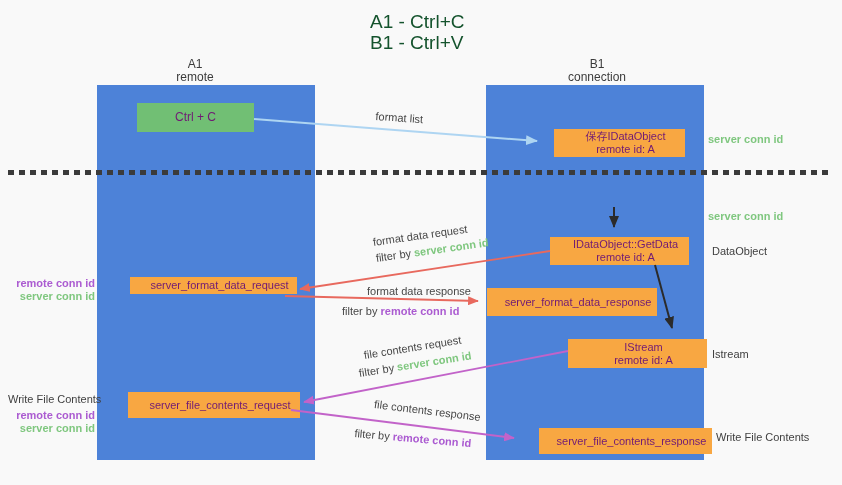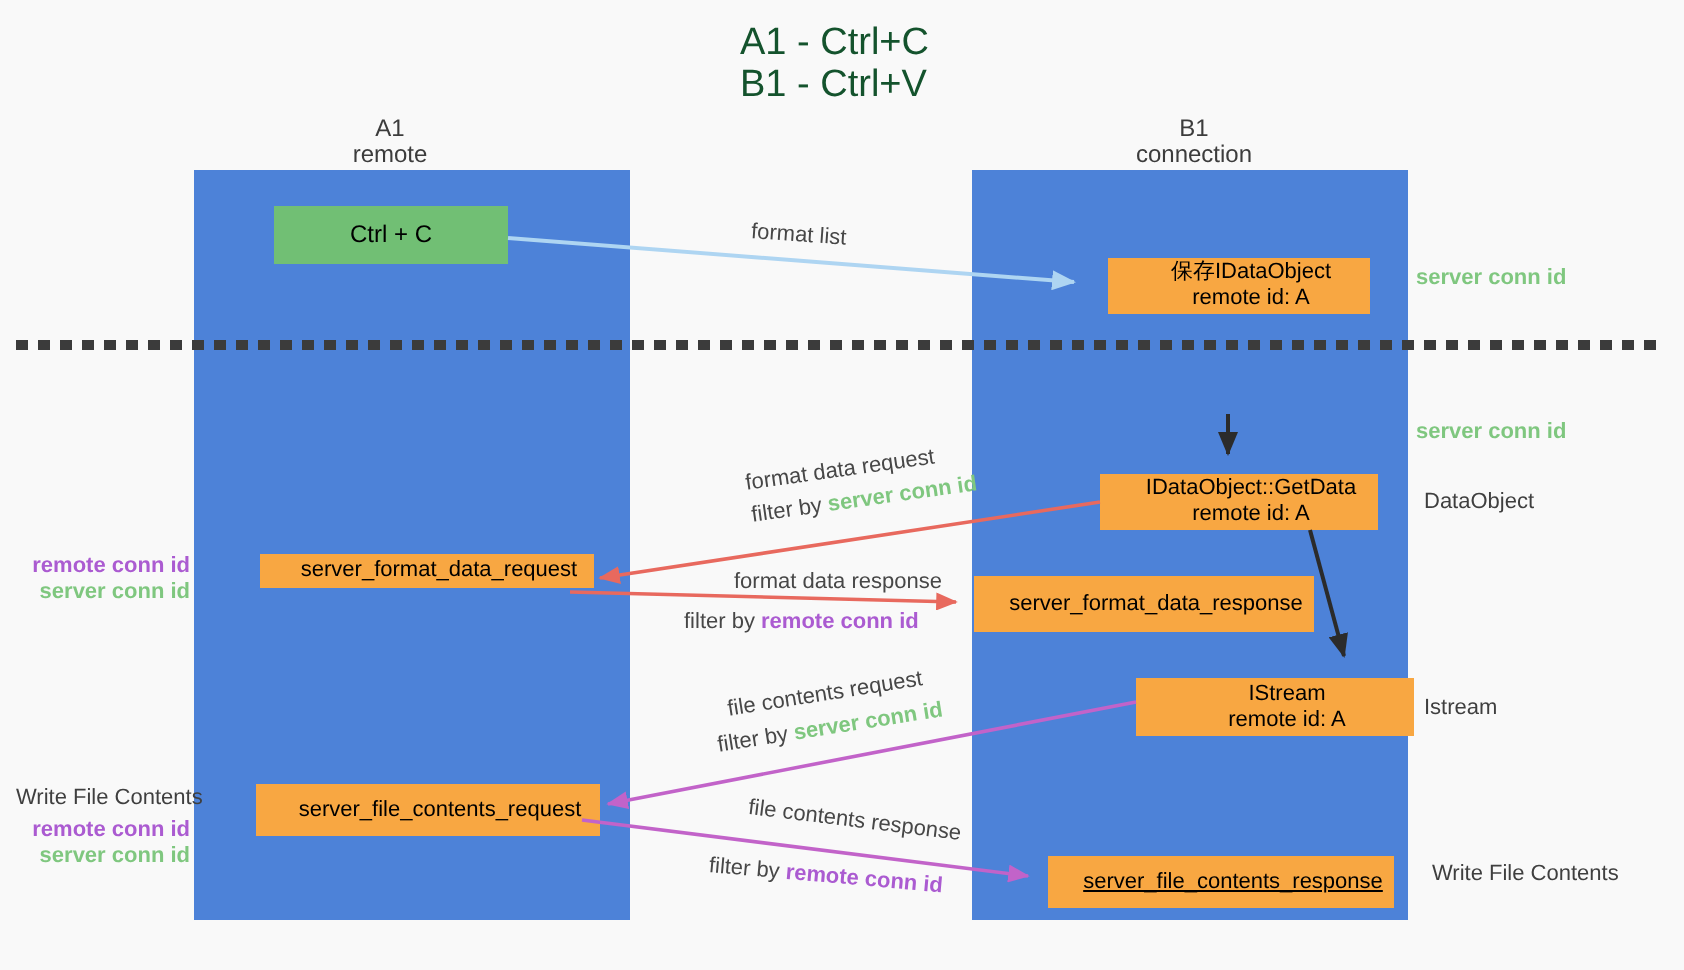--- a/index.html
+++ b/index.html
@@ -12,21 +12,21 @@
   body{font-family:"Liberation Sans",sans-serif;background:#e8e8e8;}
   #canvas{position:relative;width:842px;height:485px;background:var(--background);overflow:hidden;}
   .lane{position:absolute;top:85px;width:218px;height:375px;background:var(--lane-blue);z-index:1;}
   #lane-a1{left:97px;}
   #lane-b1{left:486px;}
   .diagram-title{position:absolute;left:370px;top:11px;font-size:19px;line-height:21px;color:#14532d;z-index:4;}
   .lane-header{position:absolute;transform:translateX(-50%);text-align:center;font-size:12px;line-height:13px;color:#3c3c3c;z-index:4;white-space:nowrap;}
   .dotted-line{position:absolute;left:8px;top:170px;width:823px;height:5px;z-index:2;
     background:repeating-linear-gradient(90deg,#3b3b3b 0 6px,transparent 6px 11px);}
   .box{position:absolute;display:flex;flex-direction:column;align-items:center;justify-content:center;
-    color:#000000;font-size:11px;line-height:13px;text-align:center;z-index:2;white-space:nowrap;}
+    color:#701a75;font-size:11px;line-height:13px;text-align:center;z-index:2;white-space:nowrap;}
   .box.orange{background:var(--box-orange);padding-left:12px;}
   .box.green{background:var(--box-green);font-size:12px;}
   .arrows{position:absolute;left:0;top:0;z-index:3;pointer-events:none;}
   .flow-label{position:absolute;font-size:11px;color:#474747;white-space:nowrap;transform-origin:0 0;z-index:4;}
   .side-label{position:absolute;font-size:11px;color:var(--text-dark);white-space:nowrap;z-index:4;}
   .green-text{color:var(--text-green);font-weight:bold;}
   .purple-text{color:var(--text-purple);font-weight:bold;}
   .left-labels{position:absolute;left:0;width:95px;text-align:right;font-size:11px;font-weight:bold;line-height:13px;z-index:4;white-space:nowrap;}
 </style>
 </head>
@@ -70,21 +70,21 @@
   <div class="box orange" style="left:487px;top:288px;width:158px;height:28px;">
     <span>server_format_data_response</span>
   </div>
   <div class="box orange" style="left:568px;top:339px;width:127px;height:29px;">
     <span>IStream</span>
     <span>remote id: A</span>
   </div>
   <div class="box orange" style="left:128px;top:392px;width:160px;height:26px;">
     <span>server_file_contents_request</span>
   </div>
-  <div class="box orange" style="left:524px;top:428px;width:161px;height:26px;text-decoration:underline;">
+  <div class="box orange" style="left:539px;top:428px;width:161px;height:26px;">
     <span>server_file_contents_response</span>
   </div>
 
   <svg class="arrows" width="842" height="485">
     <defs>
       <marker id="m-blue" markerWidth="6" markerHeight="5" refX="5.5" refY="2.5" orient="auto">
         <path d="M0,0 L6,2.5 L0,5 z" style="fill:var(--arrow-blue)"></path>
         </marker>
       <marker id="m-black" markerWidth="6" markerHeight="5" refX="5.5" refY="2.5" orient="auto">
         <path d="M0,0 L6,2.5 L0,5 z" style="fill:var(--arrow-black)"></path>

